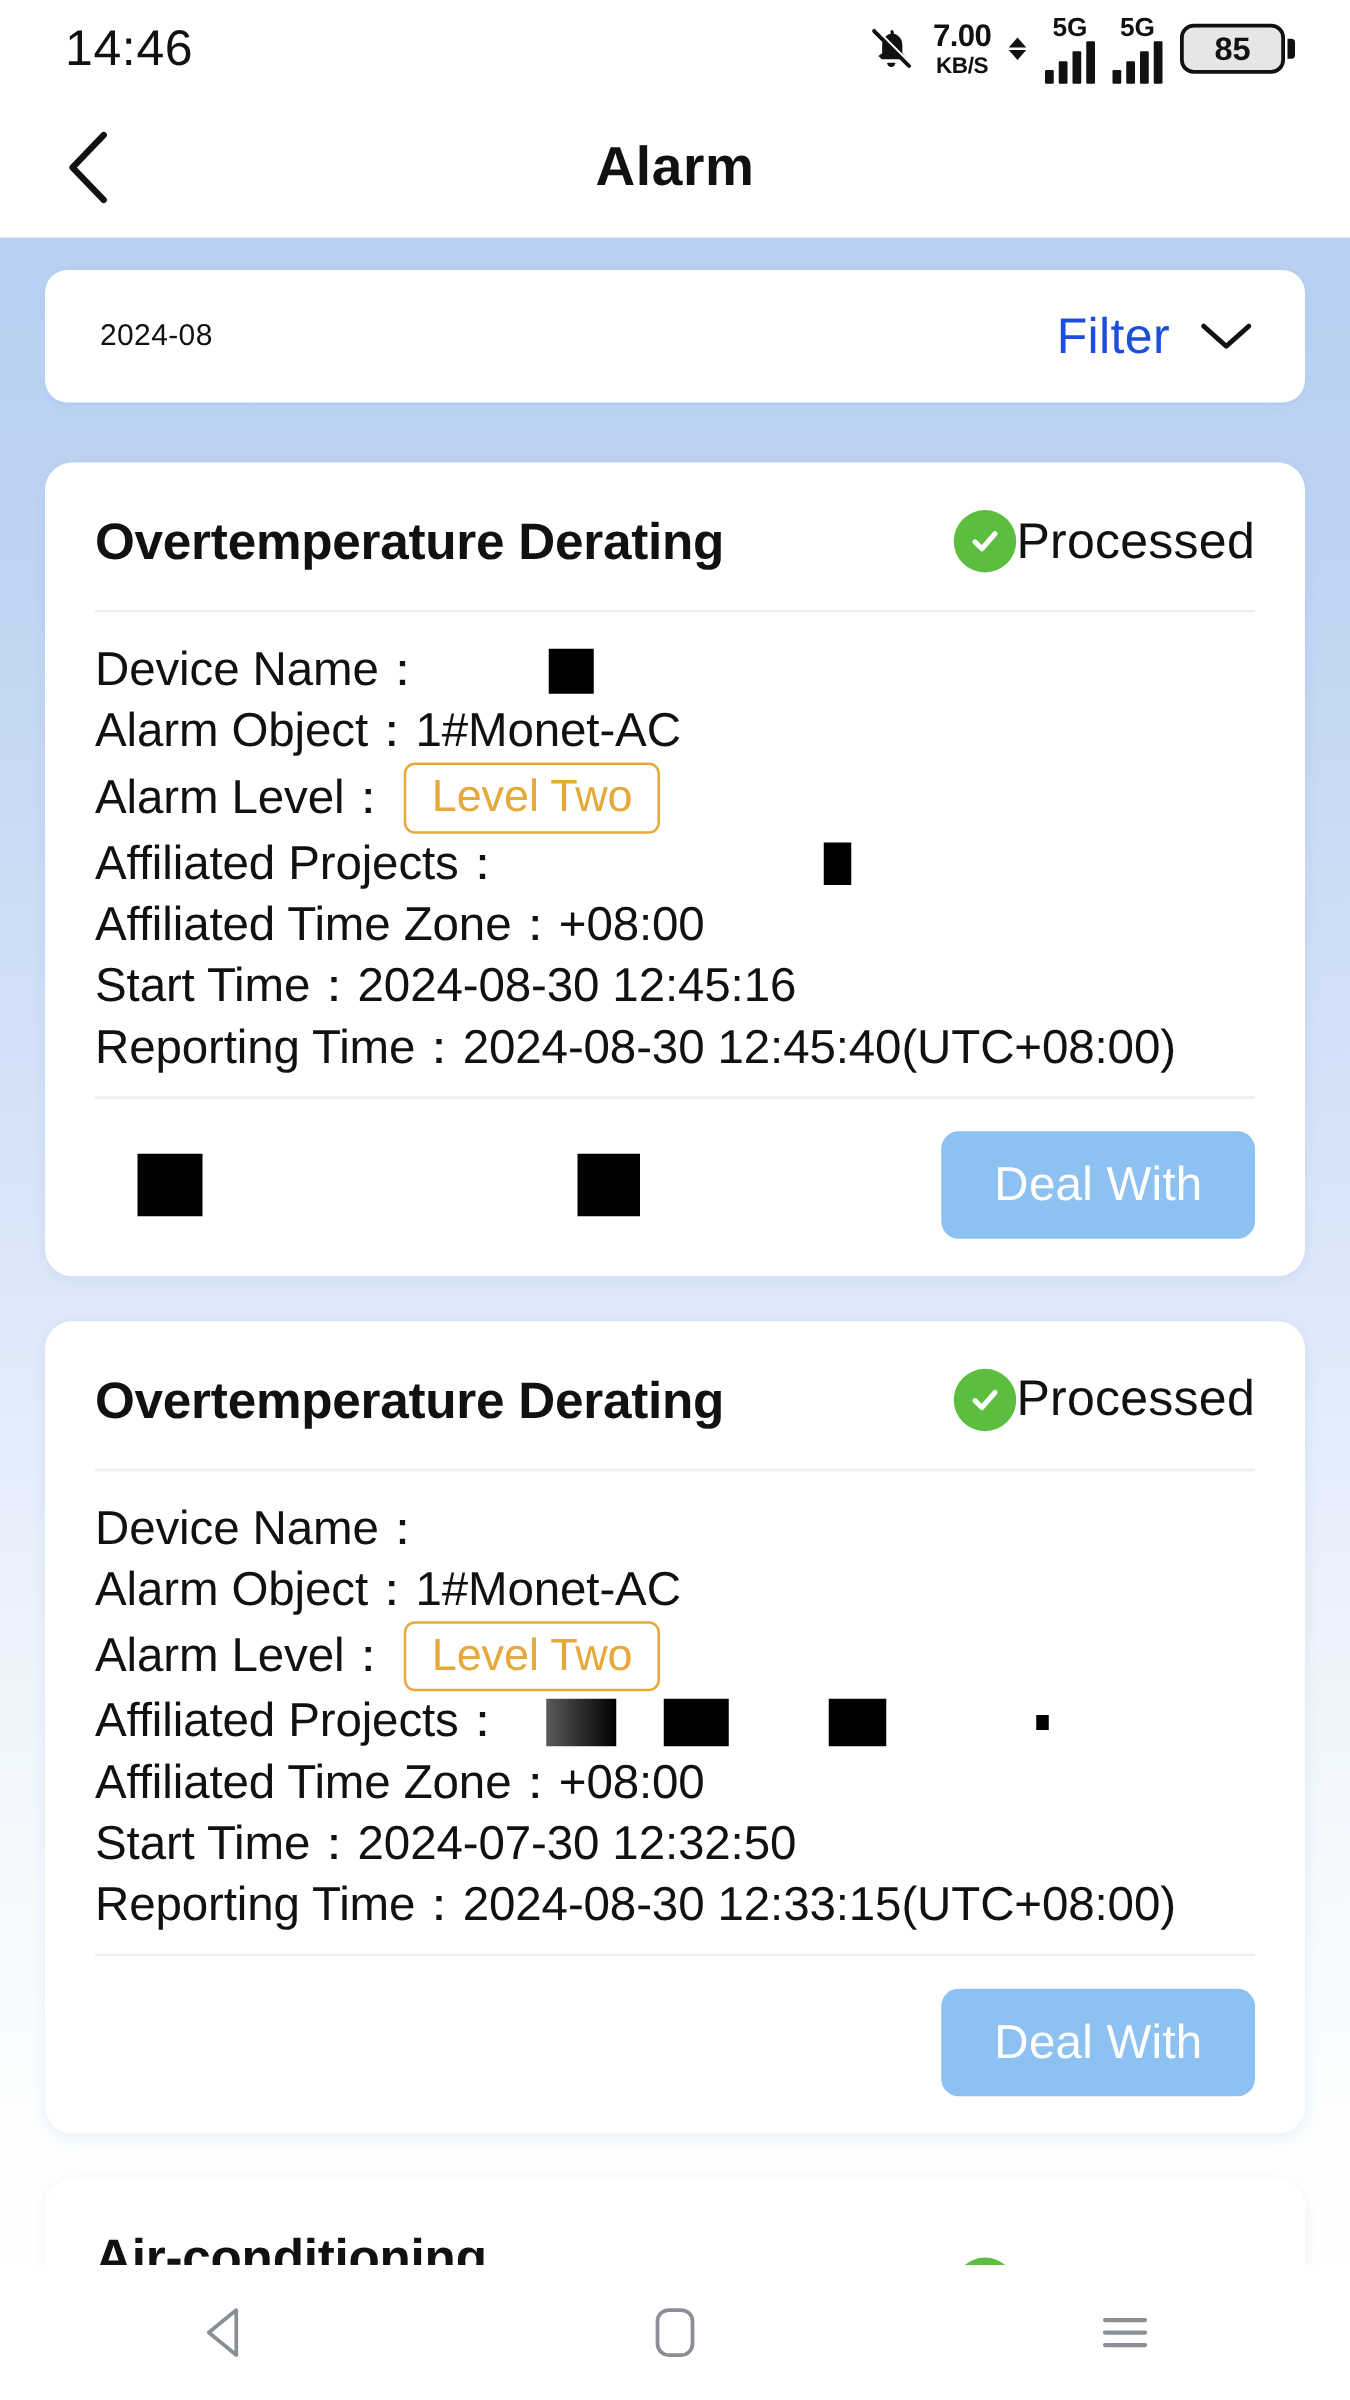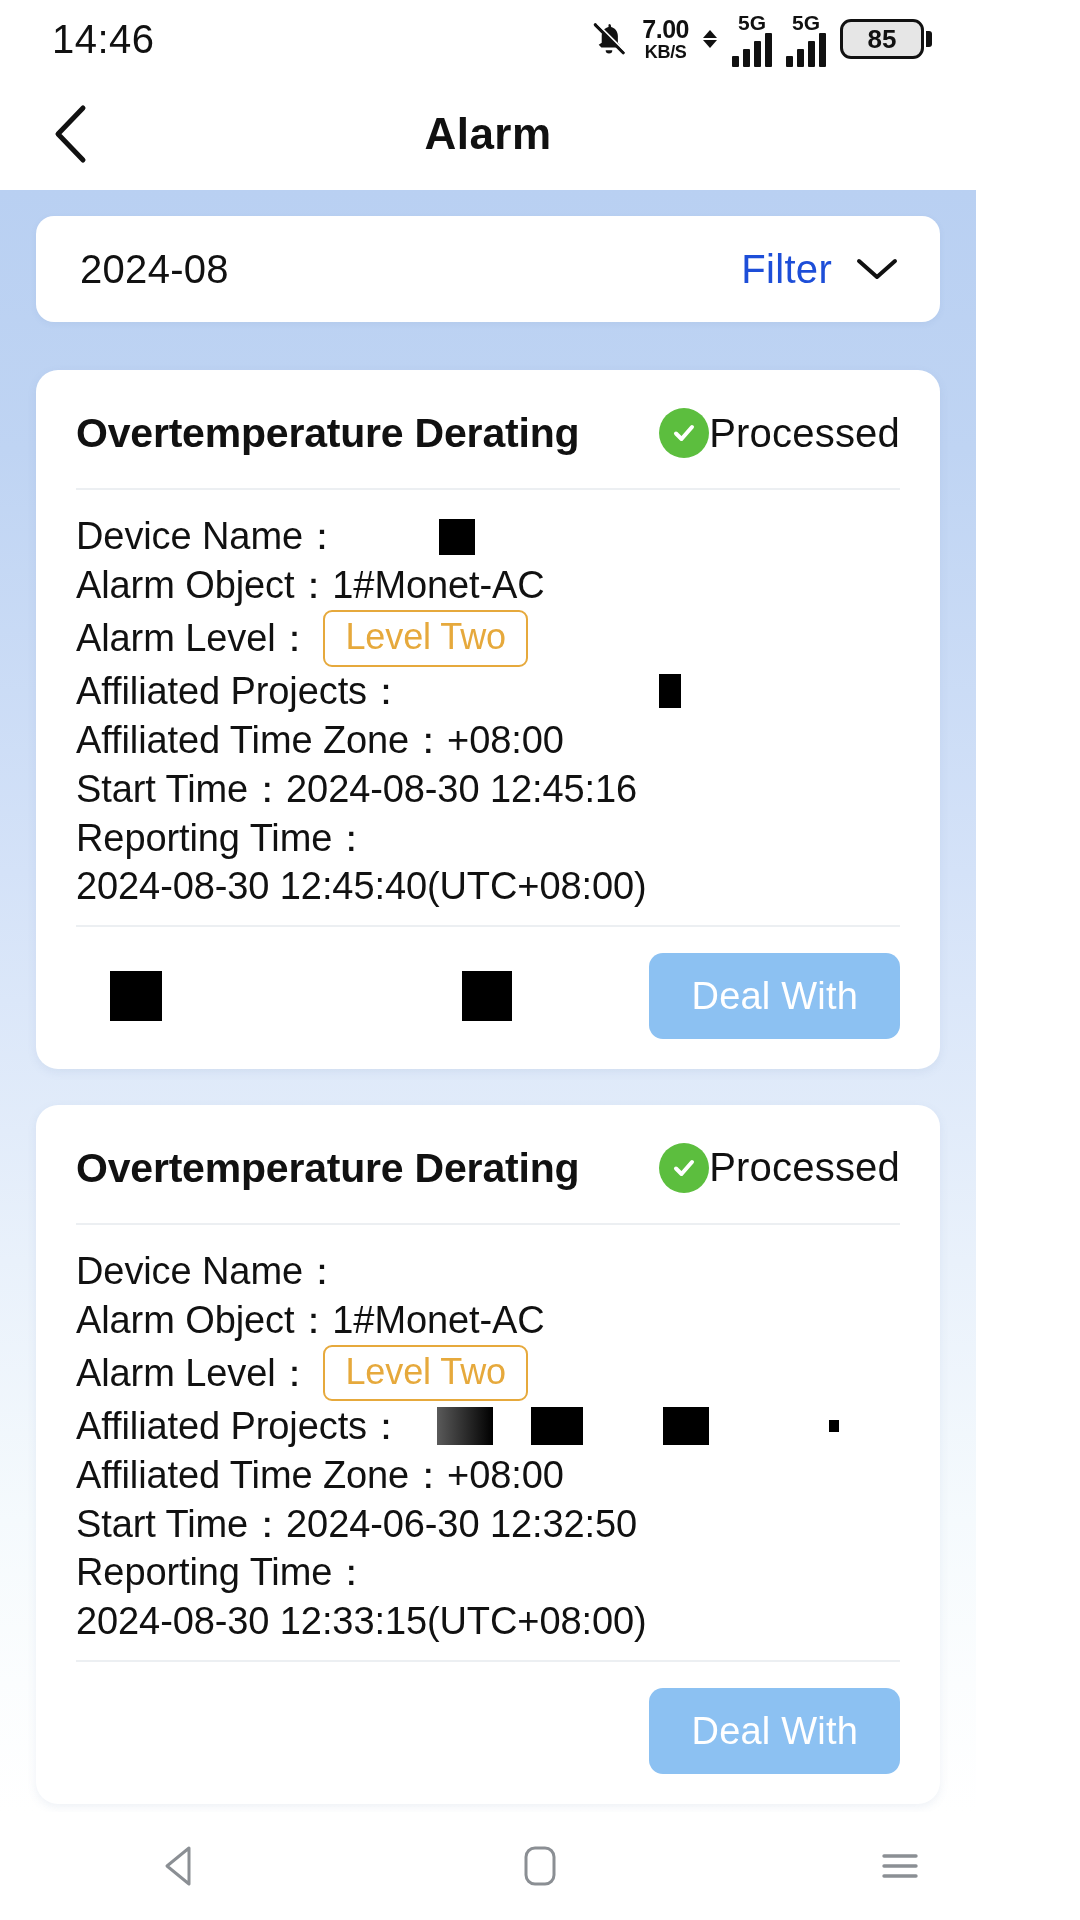--- a/index.html
+++ b/index.html
@@ -2,21 +2,21 @@
 <html><head>
 <meta charset="utf-8">
 <style>
   * { margin:0; padding:0; box-sizing:border-box; }
   html, body {
     width:1080px; height:1920px;
     font-family:"Liberation Sans", sans-serif;
     background:#ffffff;
     overflow:hidden;
   }
-  .phone { position:relative; width:976px; height:1920px; background:#ffffff; }
+  .phone { position:relative; width:1080px; height:1920px; background:#ffffff; }
 
   
   .statusbar {
     position:relative; height:78px; background:#ffffff;
     display:flex; align-items:center; justify-content:space-between;
     padding:0 44px 0 52px;
   }
   .sb-time { font-size:40px; color:#111; letter-spacing:0.5px; }
   .sb-right { display:flex; align-items:center; gap:14px; }
   .icon-bell-off { width:38px; height:38px; display:block; }
@@ -61,21 +61,21 @@
     background:linear-gradient(180deg,#b9d0f2 0%,#bfd4f3 16%,#d4e2f8 42%,#e9f1fb 66%,#f5fafd 82%,#fbfdfe 92%,#ffffff 100%);
     padding:26px 36px 0 36px;
   }
 
   .filterbar {
     height:106px; background:#ffffff; border-radius:18px;
     display:flex; align-items:center; justify-content:space-between;
     padding:0 40px 0 44px; margin-bottom:48px;
     box-shadow:0 2px 6px rgba(80,110,160,0.08);
   }
-  .filter-period { font-size:40px; color:#111; letter-spacing:0.3px; }
+  .filter-period { font-size:24px; color:#111; letter-spacing:0.3px; }
   .filter-right { display:flex; align-items:center; gap:22px; }
   .filter-label { font-size:40px; color:#1d4ed8; letter-spacing:0.3px; }
 
   .card {
     background:#ffffff; border-radius:22px; padding:0 40px;
     margin-bottom:36px; box-shadow:0 3px 10px rgba(90,120,170,0.10);
   }
   .card-head {
     display:flex; align-items:center; justify-content:space-between;
     padding:38px 0 30px 0; gap:20px;
@@ -296,21 +296,21 @@
           <span class="redact" style="width:52px;height:38px;margin-left:38px;"></span>
           <span class="redact" style="width:46px;height:38px;margin-left:80px;"></span>
           <span class="redact" style="width:10px;height:12px;margin-left:120px;"></span>
         </div>
         <div class="row">
           <span class="lbl">Affiliated Time Zone：</span>
           <span class="val">+08:00</span>
         </div>
         <div class="row">
           <span class="lbl">Start Time：</span>
-          <span class="val">2024-06-30 12:32:50</span>
+          <span class="val">2024-07-30 12:32:50</span>
         </div>
         <div class="row row-wrap">
           <span class="lbl">Reporting Time：</span><span class="val">2024-08-30 12:33:15(UTC+08:00)</span>
         </div>
       </div>
       <div class="divider"></div>
       <div class="card-foot right-only">
         <button class="deal-btn">Deal With</button>
       </div>
     </div>

